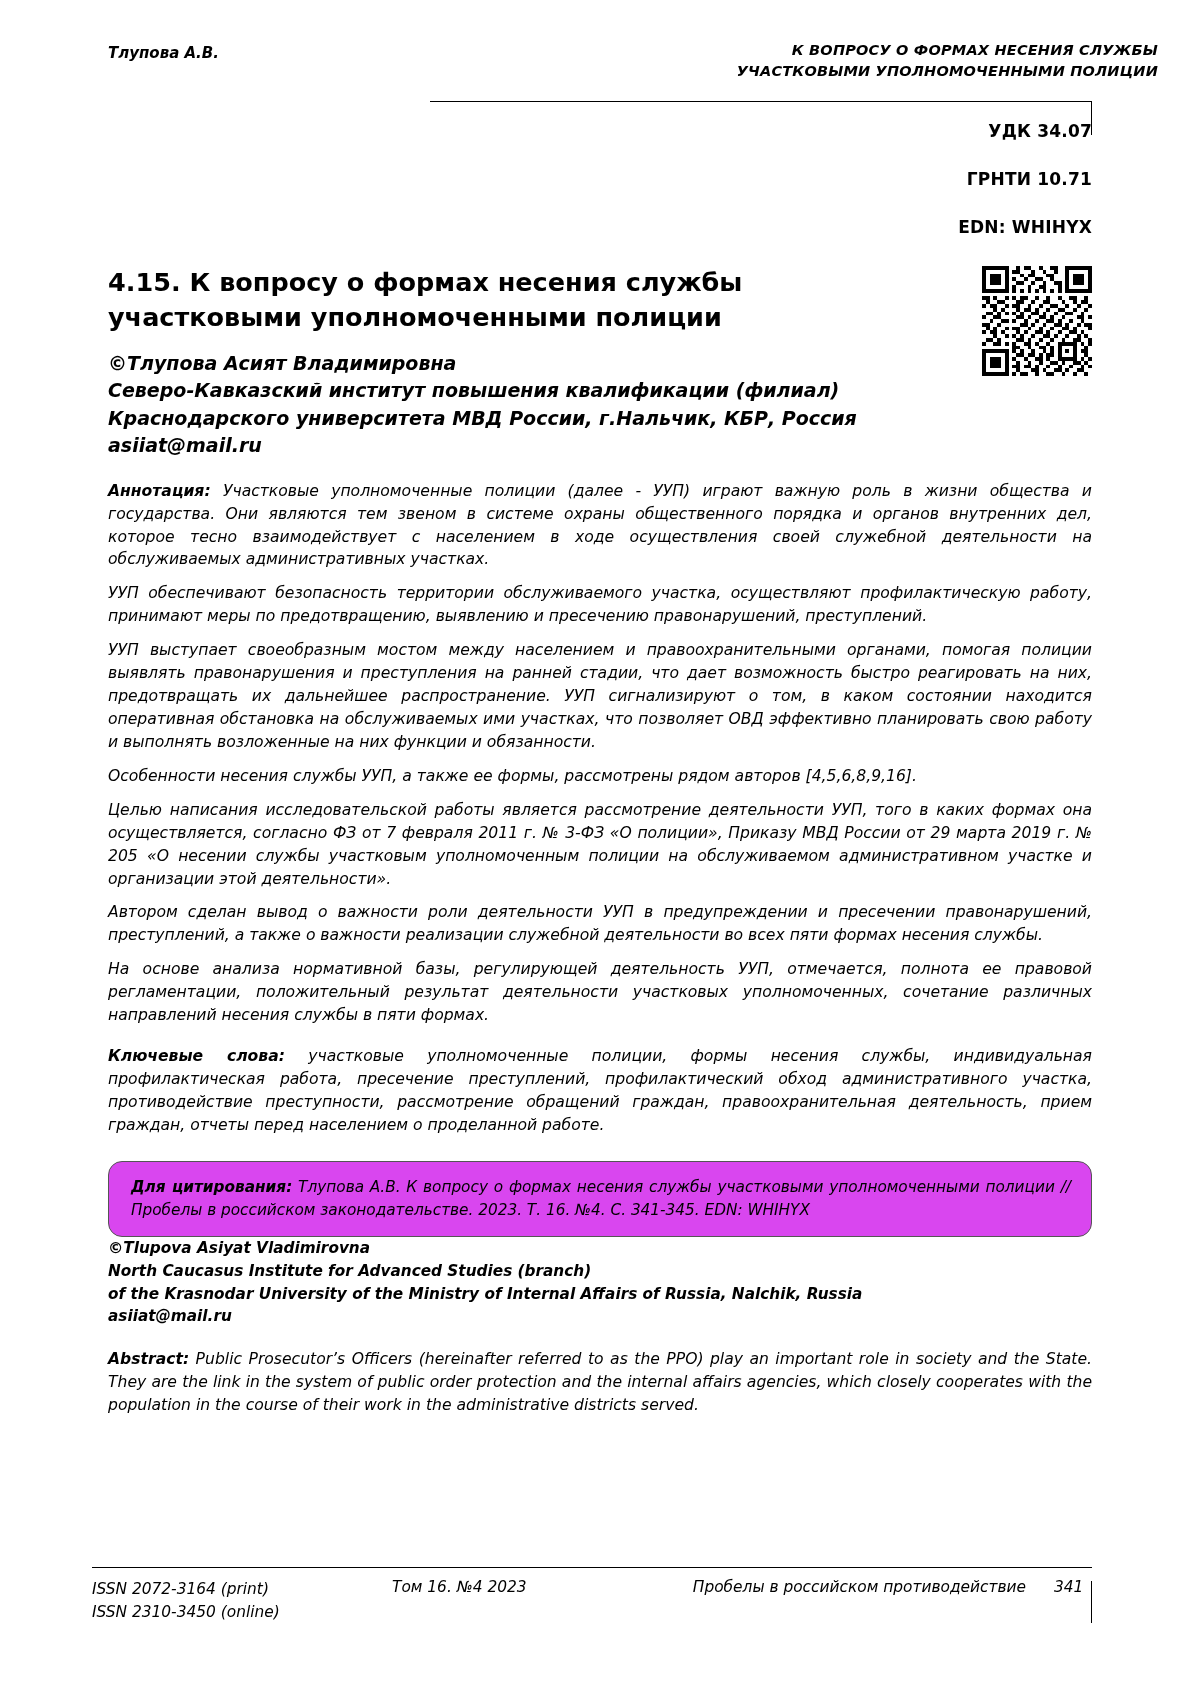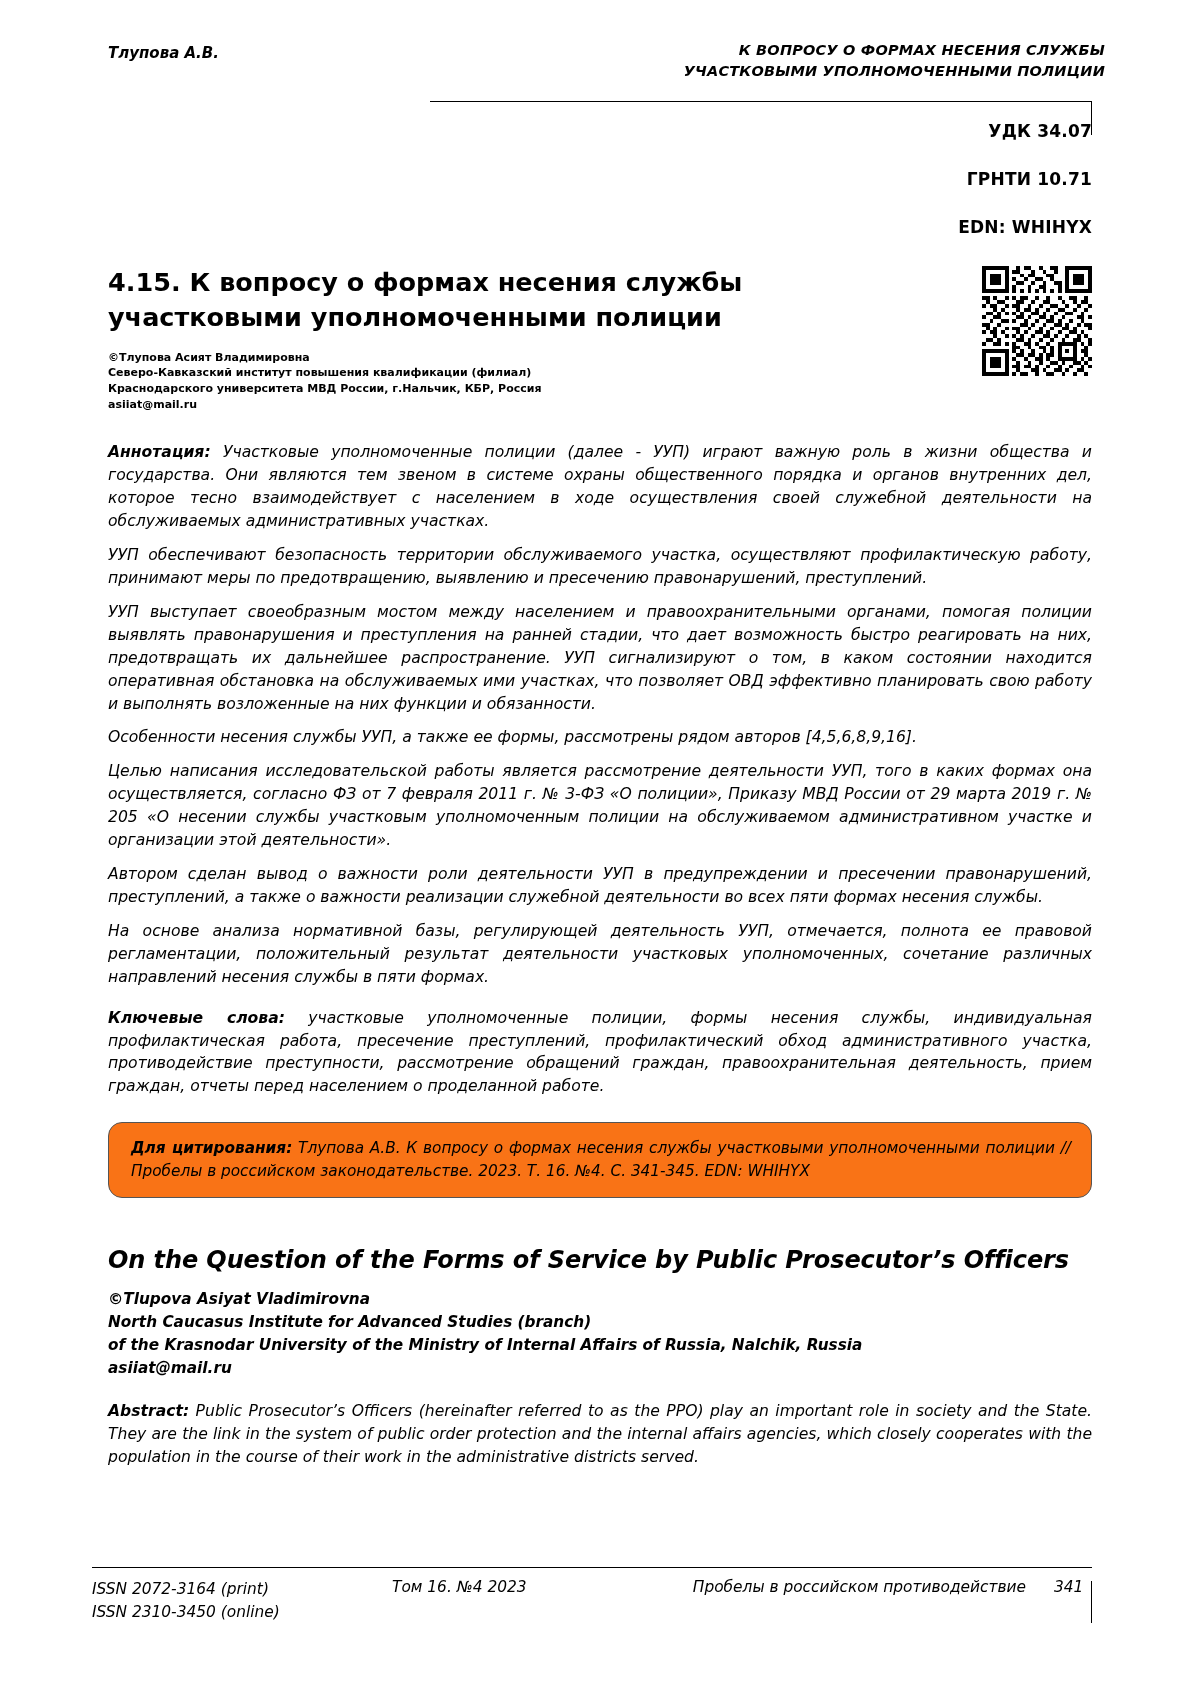--- a/index.html
+++ b/index.html
@@ -22,21 +22,21 @@
     height: 1697px;
     box-sizing: border-box;
     padding: 40px 0 0 0;
   }
 
   
   .runhead {
     display: flex;
     align-items: flex-start;
     justify-content: space-between;
-    padding: 0 95px 0 108px;
+    padding: 0 42px 0 108px;
     margin-bottom: 6px;
   }
   .runhead-left {
     font-size: 15px;
     font-style: italic;
     font-weight: bold;
     white-space: nowrap;
     padding-top: 4px;
   }
   .runhead-right {
@@ -92,24 +92,25 @@
 
   
   .title-ru {
     font-size: 25.5px;
     font-weight: bold;
     line-height: 1.38;
     margin: 18px 0 14px 0;
     max-width: 720px;
   }
   .authorblock {
-    font-size: 11px;
+    font-size: 19px;
+    font-style: italic;
     font-weight: bold;
     line-height: 1.45;
-    margin-bottom: 28px;
+    margin-bottom: 20px;
   }
   .authorblock .mail { font-weight: bold; }
 
   
   p.abs {
     font-size: 15.6px;
     font-style: italic;
     line-height: 1.47;
     text-align: justify;
     margin: 0 0 11px 0;
@@ -118,21 +119,21 @@
     font-weight: bold;
     font-style: italic;
   }
 
   
   .citebox {
     margin: 24px 0 0 0;
     border: 1.6px solid #555;
     border-radius: 14px;
     padding: 14px 20px 14px 22px;
-    background: #f97316;
+    background: #d946ef;
   }
   .citebox p {
     margin: 0;
     font-size: 15.3px;
     font-style: italic;
     line-height: 1.5;
     text-align: justify;
   }
   .citebox .lead { font-weight: bold; }
 
@@ -465,21 +466,20 @@
     <p class="abs">Целью написания исследовательской работы является рассмотрение деятельности УУП, того в каких формах она осуществляется, согласно ФЗ от 7 февраля 2011 г. № 3-ФЗ «О полиции», Приказу МВД России от 29 марта 2019 г. № 205 «О несении службы участковым уполномоченным полиции на обслуживаемом административном участке и организации этой деятельности».</p>
     <p class="abs">Автором сделан вывод о важности роли деятельности УУП в предупреждении и пресечении правонарушений, преступлений, а также о важности реализации служебной деятельности во всех пяти формах несения службы.</p>
     <p class="abs">На основе анализа нормативной базы, регулирующей деятельность УУП, отмечается, полнота ее правовой регламентации, положительный результат деятельности участковых уполномоченных, сочетание различных направлений несения службы в пяти формах.</p>
 
     <p class="abs" style="margin-top:18px;"><span class="lead">Ключевые слова:</span> <span>участковые уполномоченные полиции, формы несения службы, индивидуальная профилактическая работа, пресечение преступлений, профилактический обход административного участка, противодействие преступности, рассмотрение обращений граждан, правоохранительная деятельность, прием граждан, отчеты перед населением о проделанной работе.</span></p>
 
     <div class="citebox">
       <p><span class="lead">Для цитирования:</span> <span>Тлупова А.В. К вопросу о формах несения службы участковыми уполномоченными полиции // Пробелы в российском законодательстве. 2023. Т. 16. №4. С. 341-345. EDN: WHIHYX</span></p>
     </div>
 
-    <h2 class="title-en">On the Question of the Forms of Service by Public Prosecutor’s Officers</h2>
 
     <div class="authorblock-en">
       <div>©Tlupova Asiyat Vladimirovna</div>
       <div>North Caucasus Institute for Advanced Studies (branch)</div>
       <div>of the Krasnodar University of the Ministry of Internal Affairs of Russia, Nalchik, Russia</div>
       <div>asiiat@mail.ru</div>
     </div>
 
     <p class="abs-en"><span class="lead" style="font-weight:bold;">Abstract:</span> <span>Public Prosecutor’s Officers (hereinafter referred to as the PPO) play an important role in society and the State. They are the link in the system of public order protection and the internal affairs agencies, which closely cooperates with the population in the course of their work in the administrative districts served.</span></p>
 

